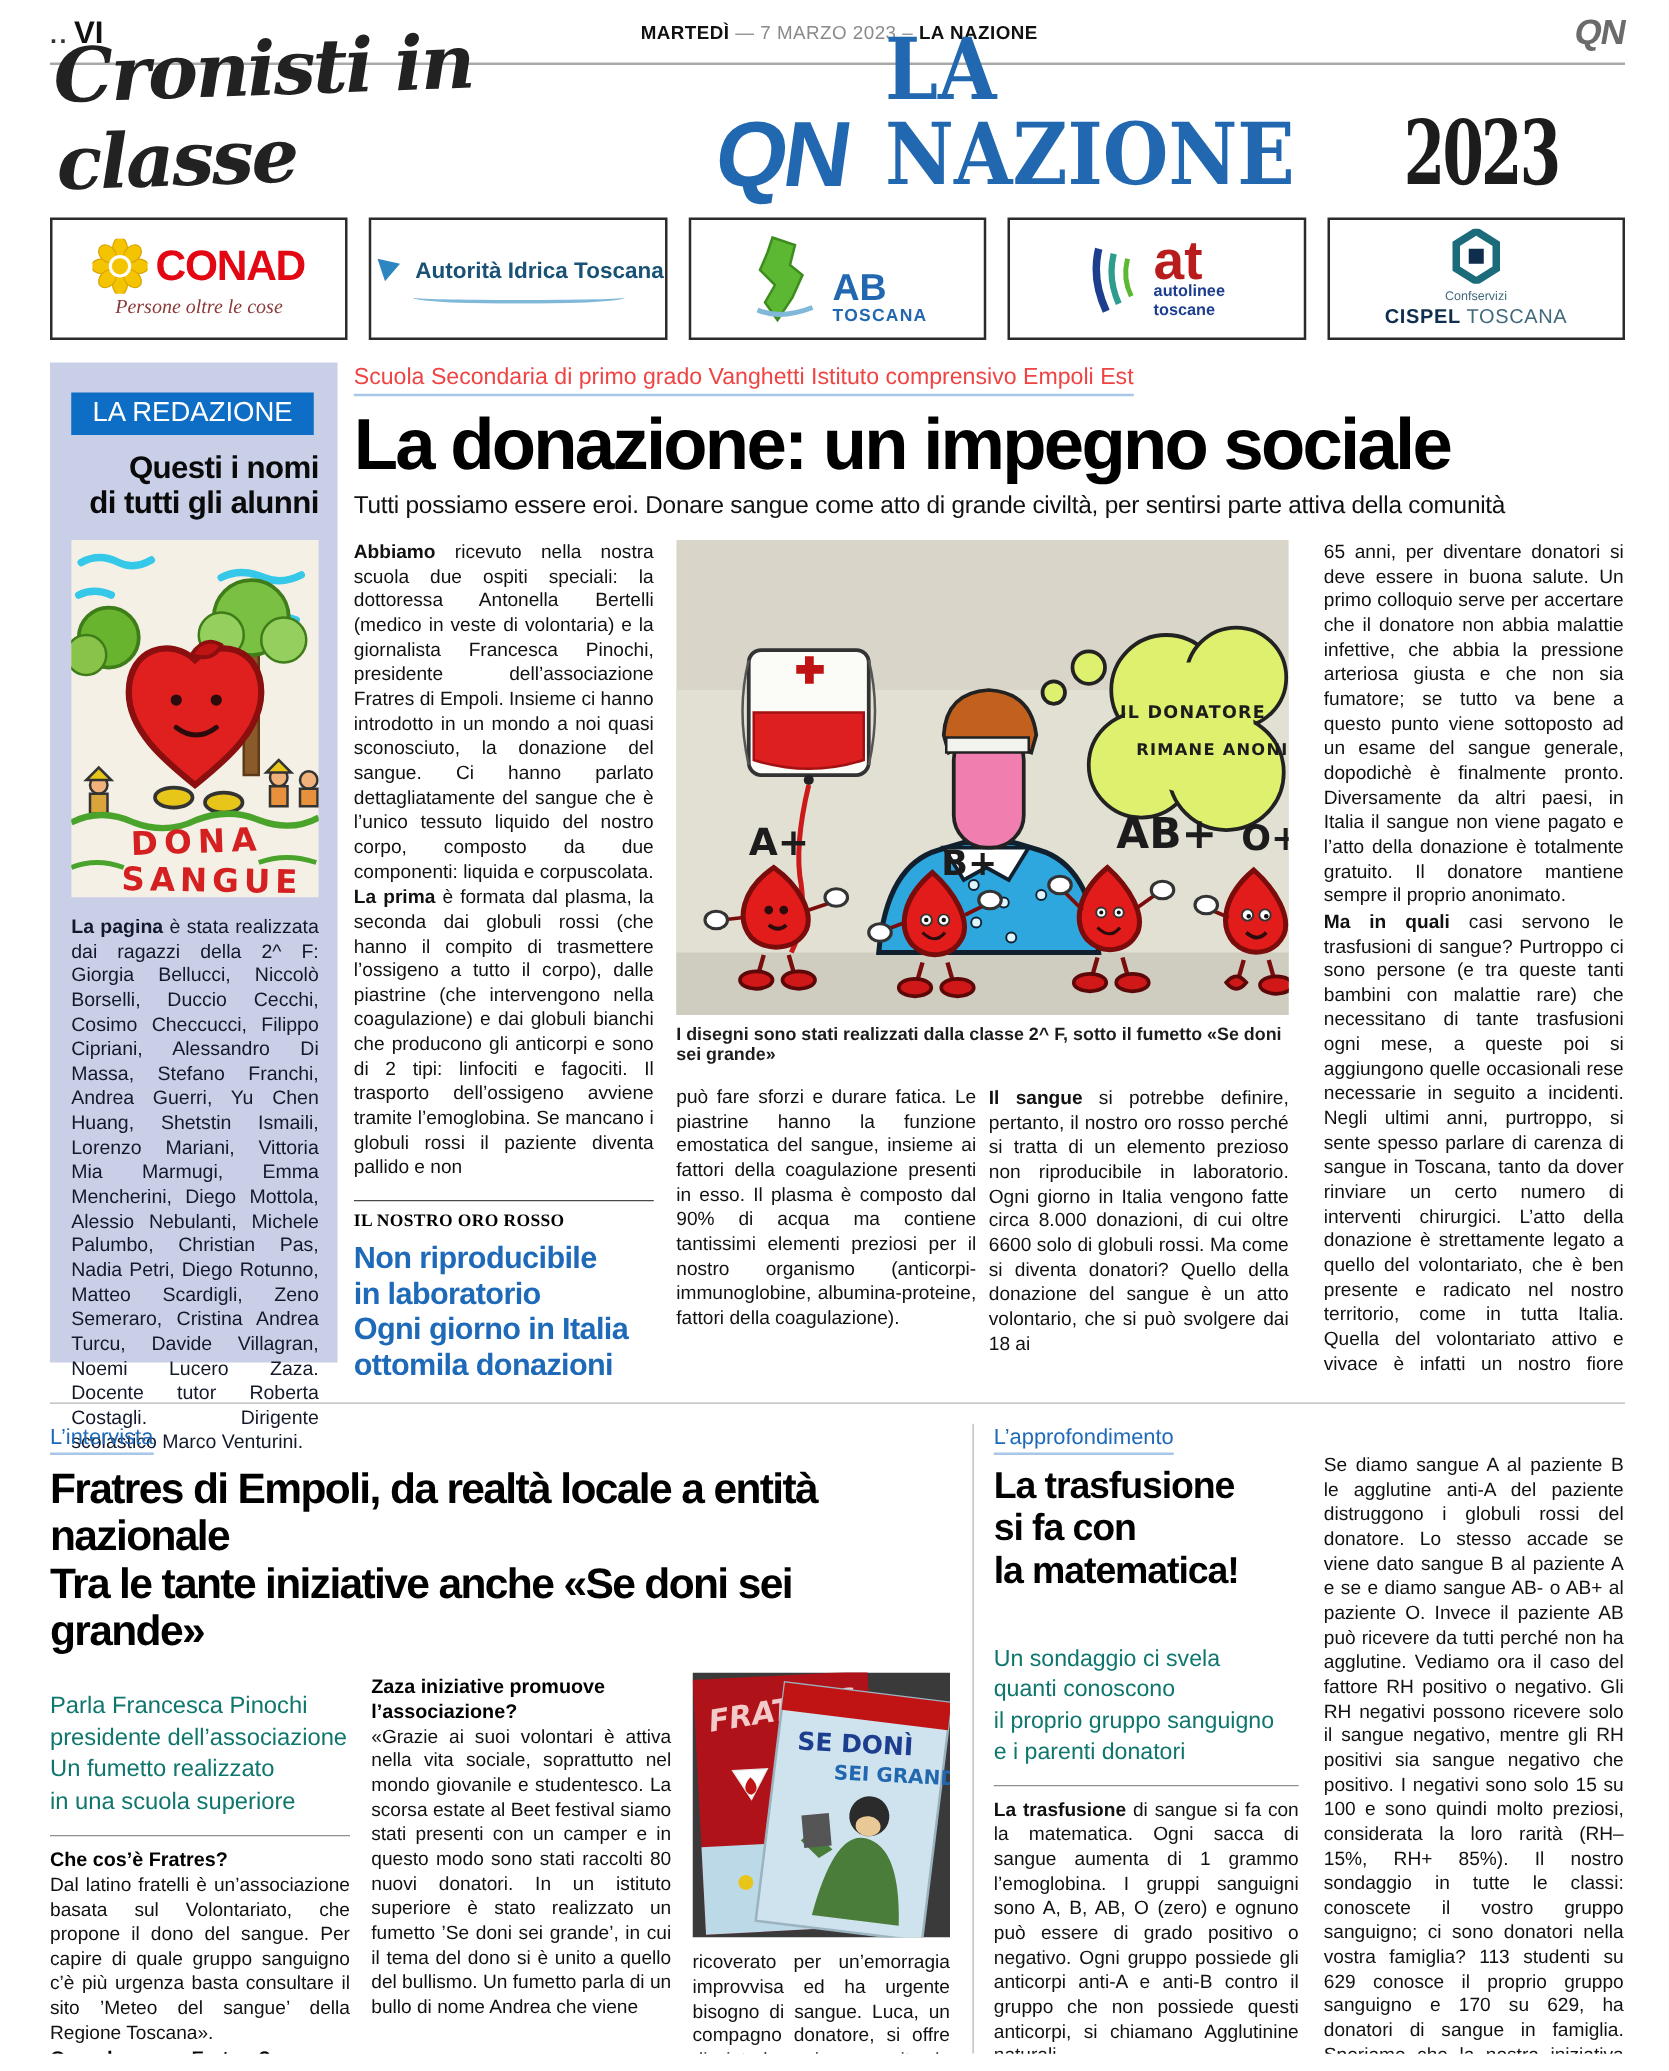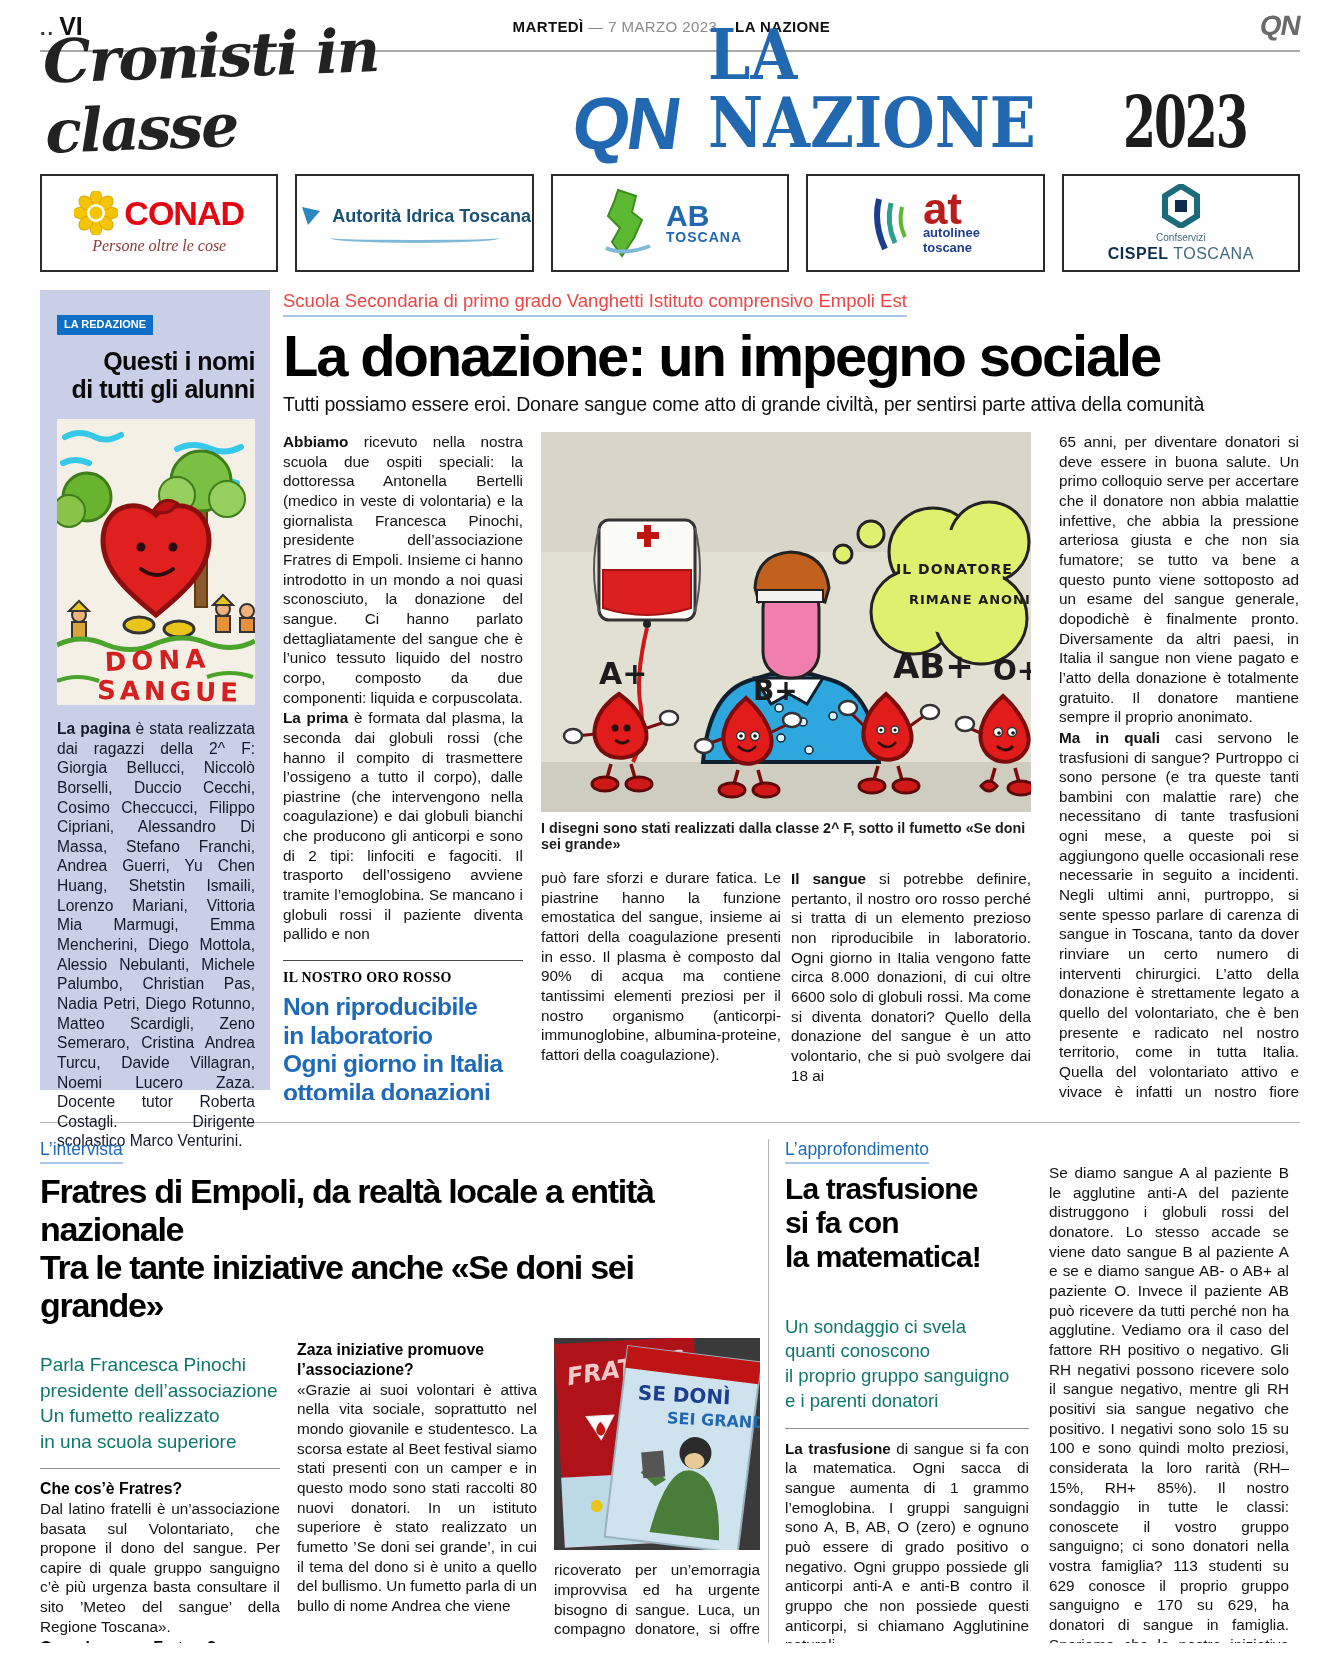--- a/index.html
+++ b/index.html
@@ -27,34 +27,34 @@
   
   .sponsors { display:flex; gap:17px; padding:12px 35px 0 40px; }
   .sp { flex:1; border:2px solid #2b2b2b; height:98px; background:#fff; display:flex; align-items:center; justify-content:center; }
   .sp-inner { text-align:center; }
   .conad-row { display:flex; align-items:center; gap:6px; justify-content:center; }
   .conad-name { color:#e30613; font-weight:bold; font-size:34px; letter-spacing:-1px; }
   .conad-tag { color:#8b3a3a; font-family:"Liberation Serif", serif; font-style:italic; font-size:16px; margin-top:2px; }
   .ait-row { display:flex; align-items:center; gap:8px; }
   .ait-name { color:#1a5276; font-weight:bold; font-size:18px; }
   .ait-wave { height:10px; width:170px; border-bottom:3px solid #7fb8d8; border-radius:50%; margin:4px auto 0; }
-  .ab-row { display:flex; align-items:center; gap:10px; }
+  .ab-row { display:flex; align-items:flex-end; gap:10px; }
   .ab-name { color:#2268b0; font-weight:bold; font-size:30px; line-height:0.9; }
   .ab-sub { color:#2268b0; font-weight:bold; font-size:14px; letter-spacing:1px; }
   .at-row { display:flex; align-items:flex-end; gap:8px; }
   .at-name { color:#b91c1c; font-weight:bold; font-size:44px; line-height:0.8; }
   .at-sub { color:#1d3e8f; font-weight:bold; font-size:13px; line-height:1.1; text-align:left; }
   .cispel-small { color:#41697d; font-size:10px; margin-bottom:2px; }
   .cispel-name { color:#0f2d4d; font-weight:bold; font-size:16px; letter-spacing:0.5px; }
   .cispel-name .light { font-weight:normal; color:#41697d; }
 
   
   .content { display:flex; gap:13px; padding:18px 35px 0 40px; }
   .sidebar { width:230px; height:800px; background:#c9cfe7; padding:24px 15px 0 17px; flex:none; }
-  .chip { background:#0e6dc4; color:#fff; font-weight:bold; font-size:11px; padding:3px 7px 5px; display:inline-block; }
+  .chip { background:#0e6dc4; color:#fff; font-weight:normal; font-size:22px; padding:3px 17px 5px; display:inline-block; }
   .sb-title { font-size:25px; font-weight:bold; line-height:1.12; white-space:pre-line; margin:12px 0 16px; color:#0a0a0a; letter-spacing:-0.5px;text-align:right; }
   .sb-names { font-size:15.6px; line-height:1.26; text-align:justify; color:#13192b; margin-top:14px; }
 
   .article { width:1016px; flex:none; }
   .kicker { color:#ef4444; font-size:18.5px; display:inline-block; border-bottom:2px solid #a8c6e6; padding-bottom:3px; }
   .kicker-sm { color:#1e6ab8; font-size:17.5px; display:inline-block; border-bottom:2px solid #a8c6e6; padding-bottom:2px; }
   h1 { font-size:58px; font-weight:bold; letter-spacing:-2.2px; color:#000; margin:10px 0 8px; line-height:1; }
   .subtitle { font-size:19.5px; color:#101010; margin:0 0 16px; letter-spacing:-0.2px; }
   .article-cols { display:flex; height:668px; overflow:hidden; }
   .colA { width:240px; flex:none; display:flex; flex-direction:column; }
@@ -75,21 +75,21 @@
   .bottom { display:flex; padding:16px 35px 0 40px; height:520px; overflow:hidden; }
   .interview { width:720px; flex:none; }
   h2 { font-size:34px; font-weight:bold; letter-spacing:-1.3px; line-height:1.12; white-space:pre-line; color:#000; margin:8px 0 14px; }
   .interview-cols { display:flex; gap:17px; }
   .icol1 { width:240px; flex:none; }
   .icol2 { width:240px; flex:none; }
   .icol3 { width:206px; flex:none; }
   .standfirst { font-size:19px; line-height:1.34; color:#0f766e; white-space:pre-line; margin-top:14px; }
   .sf-rule { border-top:1px solid #8f8f8f; margin:14px 0 10px; }
   .q { font-weight:bold; font-size:15.8px; color:#000; line-height:1.25; margin-top:2px; }
-  .feature { width:261px; flex:none; border-left:1px solid #b5b5b5; padding-left:16px; margin-left:8px; }
+  .feature { width:261px; flex:none; border-left:1px solid #b5b5b5; padding-left:16px; margin-left:18px; }
   h3 { font-size:30px; font-weight:bold; letter-spacing:-0.9px; line-height:1.14; white-space:pre-line; color:#000; margin:8px 0 0; }
   .feature .standfirst { font-size:18.5px; margin-top:40px; }
   .feature-cont { width:240px; flex:none; margin-left:20px; padding-top:24px; }
 
   svg text { font-family:"DejaVu Sans", sans-serif; }
 </style>
 </head>
 <body>
 
 <div class="page">

